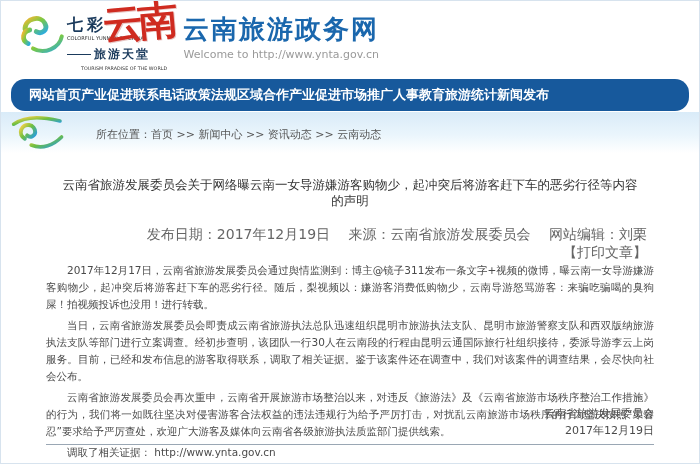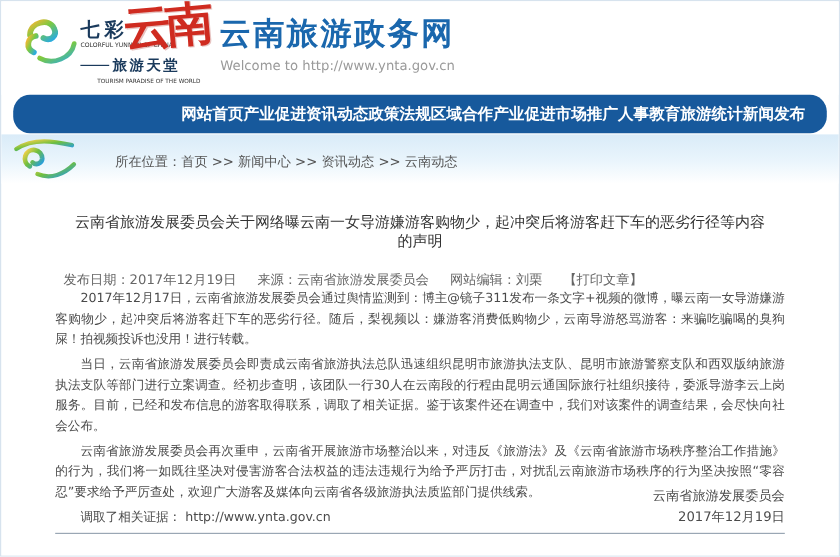--- a/index.html
+++ b/index.html
@@ -23,34 +23,34 @@
     font-family:"DejaVu Serif","Liberation Serif",serif; font-weight:bold;
     font-size:40px; color:#cf2b20; letter-spacing:-5px; transform:rotate(-5deg);
     text-shadow:1px 1px 0 rgba(160,20,10,.25);
   }
   .site-title-box { position:absolute; left:182px; top:14px; }
   .site-title { font-size:26px; font-weight:bold; color:#1a67ad; letter-spacing:2px; line-height:1.1; }
   .welcome { font-size:11px; color:#9a9a9a; margin-top:4px; cursor:pointer;text-align:right; }
   
   .main-nav {
     position:absolute; left:10px; right:10px; top:78px; height:32px; box-sizing:border-box;
-    background:#17599c; display:flex; align-items:center; justify-content:flex-end; padding:0 18px;border-radius:14px;
+    background:#17599c; display:flex; align-items:center; justify-content:flex-start; padding:0 18px;border-radius:14px;
   }
   .nav-item { color:#fff; font-size:13px; font-weight:bold; white-space:nowrap; text-decoration:none; cursor:pointer; }
   
   .breadcrumb-bar {
     position:absolute; left:0; right:0; top:111px; height:41px;
     background:linear-gradient(180deg,#d9ebf8 0%,#eaf5fc 55%,#ffffff 100%);
   }
   .bc-cloud { position:absolute; left:6px; top:1px; }
   .crumb { position:absolute; left:95px; top:15px; font-size:11px; color:#555; cursor:pointer; }
   
   .article { position:absolute; left:45px; right:45px; top:160px; height:296px; }
   .a-title { margin:16px; font-size:12.5px; font-weight:normal; color:#333; text-align:center; line-height:1.3; }
-  .a-meta { margin-top:10px; text-align:left; font-size:11px; color:#666; }
+  .a-meta { margin-top:10px; text-align:right; font-size:14px; color:#666; }
   .a-meta span { margin:0 7px; white-space:nowrap; }
   .print { cursor:pointer; }
   .a-body { font-size:10.5px; line-height:17px; color:#4a4a4a; text-align:justify; }
   .a-body p { margin:0 0 4px; text-indent:2em; }
   .a-sign { position:absolute; right:0; top:244px; text-align:right; font-size:11px; line-height:17px; color:#4a4a4a; }
   .a-rule { position:absolute; left:0; right:0; top:283px; border-top:1px solid #9aa7b4; height:0; }
 </style>
 </head>
 <body>
 
@@ -83,21 +83,21 @@
     </div>
     <div class="site-title-box">
       <div class="site-title">云南旅游政务网</div>
       <div class="welcome">Welcome to http://www.ynta.gov.cn</div>
     </div>
   </header>
 
   <nav class="main-nav">
     <a class="nav-item">网站首页</a>
     <a class="nav-item">产业促进</a>
-    <a class="nav-item">资讯动态</a>
+    <a class="nav-item">联系电话</a>
     <a class="nav-item">政策法规</a>
     <a class="nav-item">区域合作</a>
     <a class="nav-item">产业促进</a>
     <a class="nav-item">市场推广</a>
     <a class="nav-item">人事教育</a>
     <a class="nav-item">旅游统计</a>
     <a class="nav-item">新闻发布</a>
   </nav>
 
   <div class="breadcrumb-bar">

